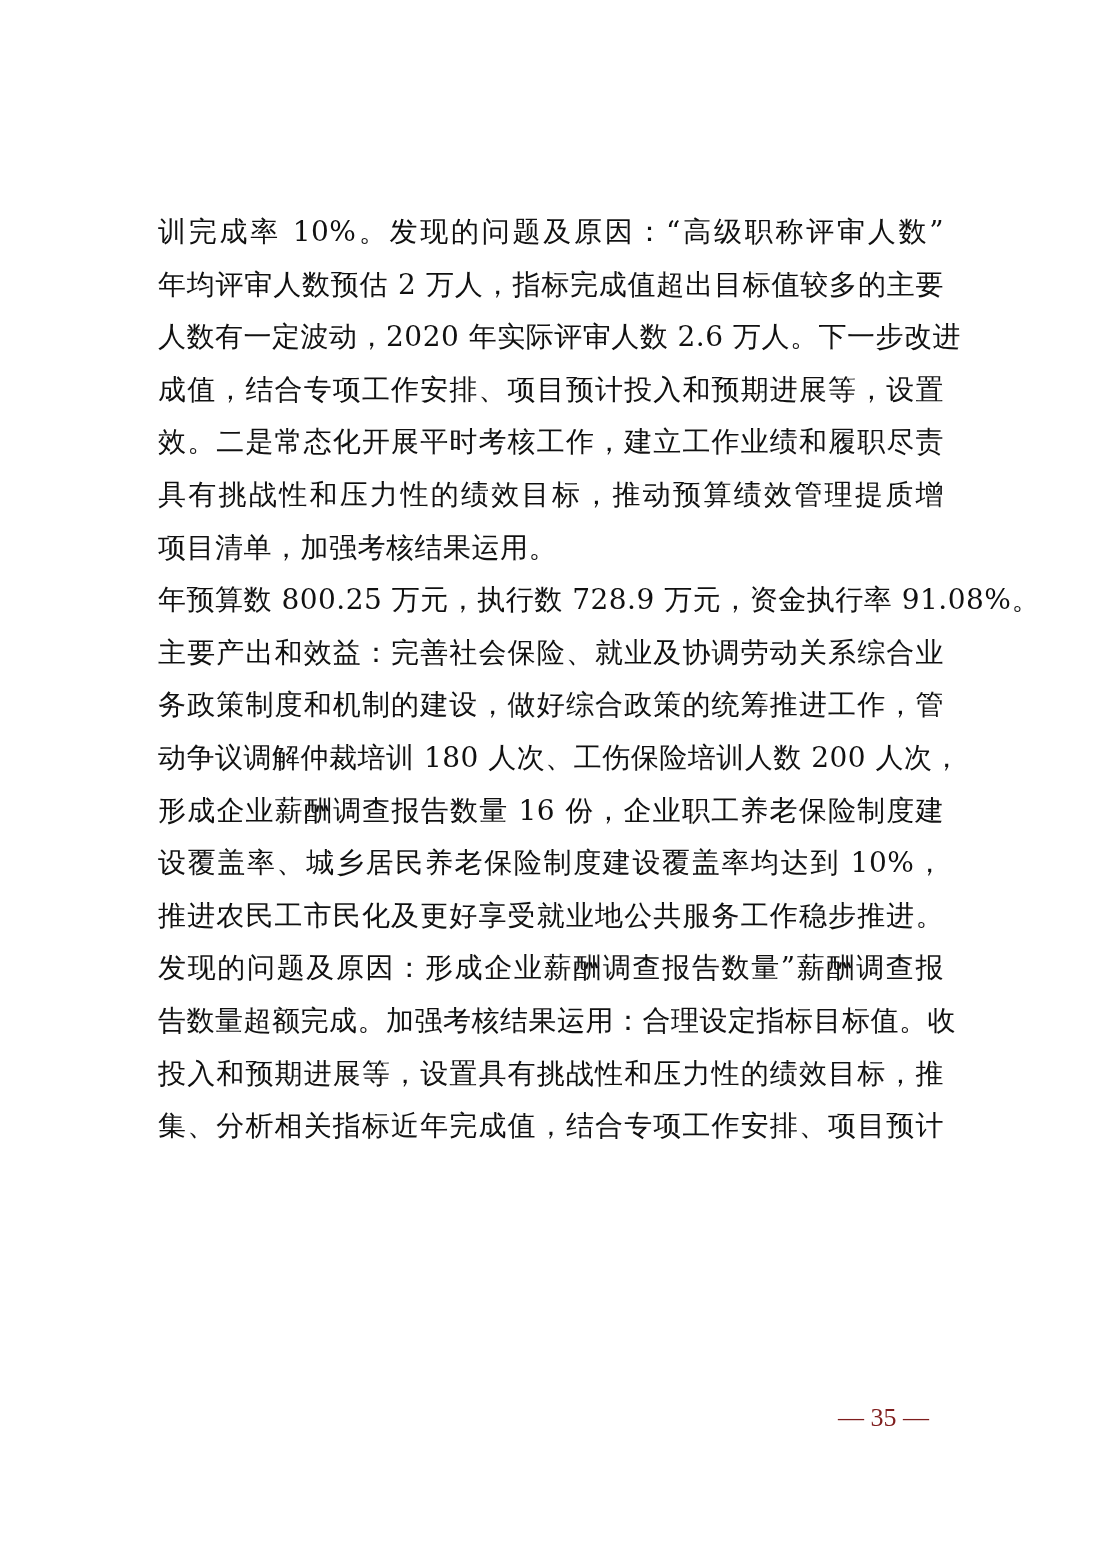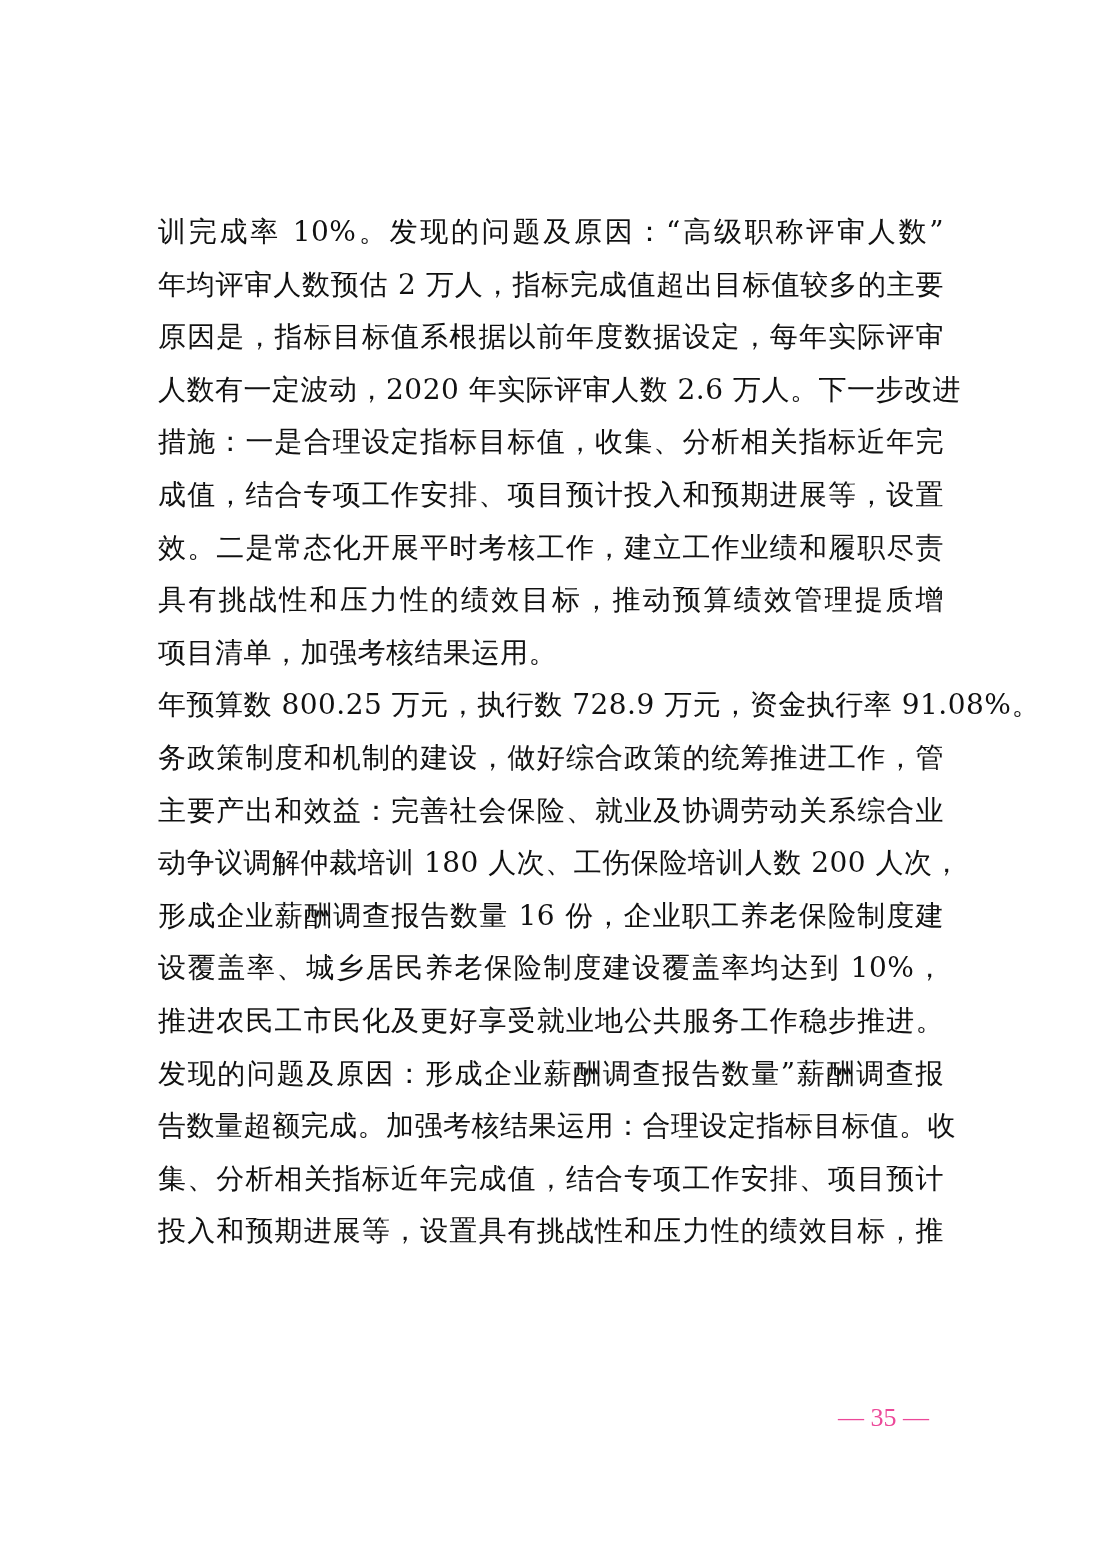--- a/index.html
+++ b/index.html
@@ -45,46 +45,44 @@
       padding-left: 56px;
     }
     .page-number {
       position: absolute;
       left: 838px;
       top: 1398px;
       font-size: 26px;
       line-height: 40px;
       font-family: "Liberation Serif", "DejaVu Serif", serif;
       white-space: nowrap;
-      color: #ec4899;
+      color: #7f1d1d;
     }
   </style>
 </head>
 <body>
 
 <div class="page">
   <div class="body-text">
 
     <div class="line">训完成率 10%。发现的问题及原因：“高级职称评审人数”</div>
     <div class="line">年均评审人数预估 2 万人，指标完成值超出目标值较多的主要</div>
-    <div class="line">原因是，指标目标值系根据以前年度数据设定，每年实际评审</div>
     <div class="line">人数有一定波动，2020 年实际评审人数 2.6 万人。下一步改进</div>
-    <div class="line">措施：一是合理设定指标目标值，收集、分析相关指标近年完</div>
     <div class="line">成值，结合专项工作安排、项目预计投入和预期进展等，设置</div>
     <div class="line">效。二是常态化开展平时考核工作，建立工作业绩和履职尽责</div>
     <div class="line">具有挑战性和压力性的绩效目标，推动预算绩效管理提质增</div>
     <div class="line last">项目清单，加强考核结果运用。</div>
 
     <div class="line">年预算数 800.25 万元，执行数 728.9 万元，资金执行率 91.08%。</div>
+    <div class="line">主要产出和效益：完善社会保险、就业及协调劳动关系综合业</div>
     <div class="line">务政策制度和机制的建设，做好综合政策的统筹推进工作，管</div>
-    <div class="line">主要产出和效益：完善社会保险、就业及协调劳动关系综合业</div>
     <div class="line">动争议调解仲裁培训 180 人次、工伤保险培训人数 200 人次，</div>
     <div class="line">形成企业薪酬调查报告数量 16 份，企业职工养老保险制度建</div>
     <div class="line">设覆盖率、城乡居民养老保险制度建设覆盖率均达到 10%，</div>
     <div class="line">推进农民工市民化及更好享受就业地公共服务工作稳步推进。</div>
     <div class="line">发现的问题及原因：形成企业薪酬调查报告数量”薪酬调查报</div>
     <div class="line">告数量超额完成。加强考核结果运用：合理设定指标目标值。收</div>
+    <div class="line">投入和预期进展等，设置具有挑战性和压力性的绩效目标，推</div>
     <div class="line">集、分析相关指标近年完成值，结合专项工作安排、项目预计</div>
-    <div class="line">投入和预期进展等，设置具有挑战性和压力性的绩效目标，推</div>
   </div>
 
   <div class="page-number">— 35 —</div>
 </div>
 
 </body></html>

